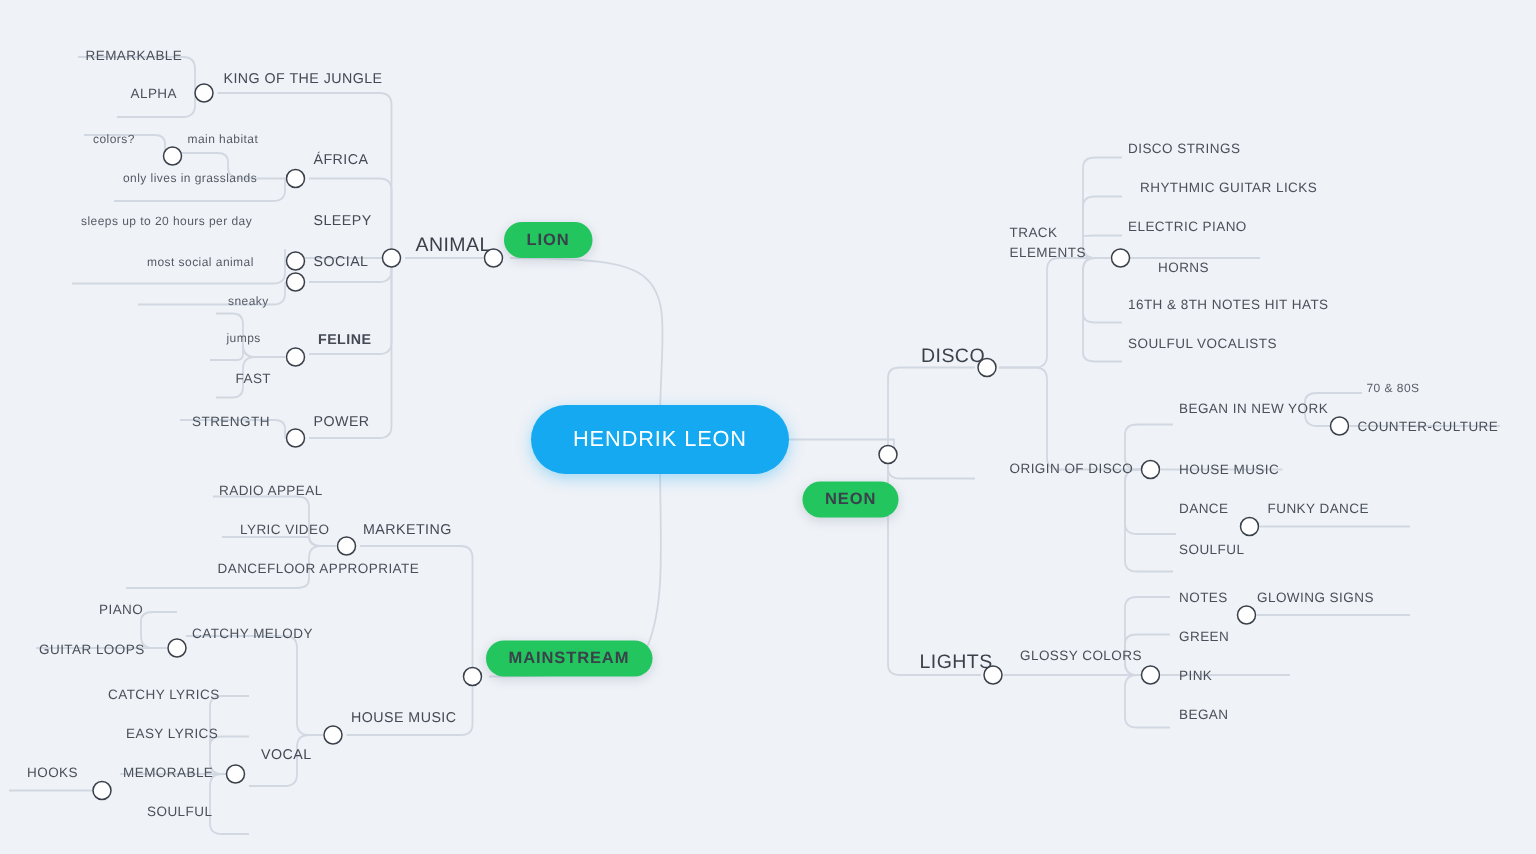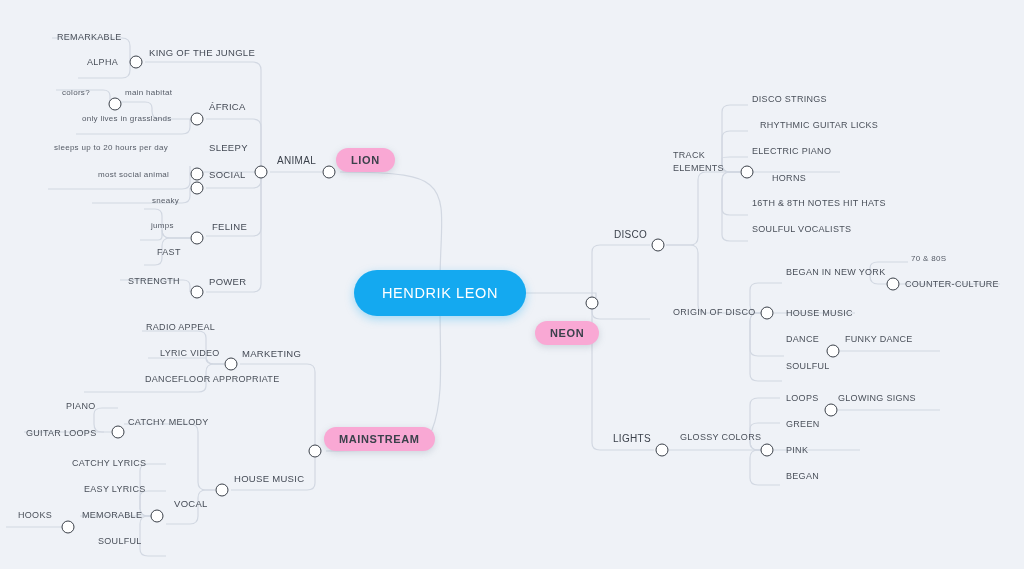--- a/index.html
+++ b/index.html
@@ -23,28 +23,28 @@
     box-sizing:border-box;
     cursor:pointer;
   }
   .label{
     position:absolute;
     white-space:nowrap;
     color:#3f4550;
     letter-spacing:.3px;
     cursor:default;
   }
-  .label.lvl1{font-size:10px;color:#3b414b;}
+  .label.lvl1{font-size:13px;color:#3b414b;}
   .label.lvl2{font-size:9.5px;color:#444a55;}
   .label.lvl3{font-size:9px;color:#4a505a;}
   .label.small{font-size:8px;color:#555b66;}
   .pill{
     position:absolute;
     transform:translate(0,-50%);
-    background:#f9a8d4;
+    background:#22c55e;
     border-radius:14px;
     padding:6px 15px;
     font-size:11px;
     font-weight:bold;
     color:#3b414b;
     letter-spacing:.6px;
     box-shadow:0 2px 7px rgba(120,132,150,.28);
     cursor:pointer;
   }
   .center-pill{
@@ -180,21 +180,21 @@
 
   <div class="node" style="left:197px;top:174px;"></div>
   <span class="label lvl2" style="left:209px;top:142px;">SLEEPY</span>
   <span class="label small" style="left:54px;top:143px;">sleeps up to 20 hours per day</span>
 
   <div class="node" style="left:197px;top:188px;"></div>
   <span class="label lvl2" style="left:209px;top:169px;">SOCIAL</span>
   <span class="label small" style="left:98px;top:170px;">most social animal</span>
 
   <div class="node" style="left:197px;top:238px;"></div>
-  <span class="label lvl2" style="left:212px;top:221px;">FELINE</span>
+  <span class="label lvl2" style="left:212px;top:221px;font-weight:bold;">FELINE</span>
   <span class="label small" style="left:152px;top:196px;">sneaky</span>
   <span class="label small" style="left:151px;top:221px;">jumps</span>
   <span class="label lvl3" style="left:157px;top:247px;">FAST</span>
 
   <div class="node" style="left:197px;top:292px;"></div>
   <span class="label lvl2" style="left:209px;top:276px;">POWER</span>
   <span class="label lvl3" style="left:128px;top:276px;">STRENGTH</span>
 
   <div class="node" style="left:592px;top:303px;"></div>
 
@@ -223,21 +223,21 @@
   <span class="label lvl3" style="left:786px;top:334px;">DANCE</span>
   <div class="node" style="left:833px;top:351px;"></div>
   <span class="label lvl3" style="left:845px;top:334px;">FUNKY DANCE</span>
   <span class="label lvl3" style="left:786px;top:361px;">SOULFUL</span>
 
   <div class="node" style="left:662px;top:450px;"></div>
   <span class="label lvl1" style="left:613px;top:433px;">LIGHTS</span>
   <div class="node" style="left:767px;top:450px;"></div>
   <span class="label lvl3" style="left:680px;top:432px;">GLOSSY COLORS</span>
 
-  <span class="label lvl3" style="left:786px;top:393px;">LOOPS</span>
+  <span class="label lvl3" style="left:786px;top:393px;">NOTES</span>
   <div class="node" style="left:831px;top:410px;"></div>
   <span class="label lvl3" style="left:838px;top:393px;">GLOWING SIGNS</span>
   <span class="label lvl3" style="left:786px;top:419px;">GREEN</span>
   <span class="label lvl3" style="left:786px;top:445px;">PINK</span>
   <span class="label lvl3" style="left:786px;top:471px;">BEGAN</span>
 
   <div class="node" style="left:315px;top:451px;"></div>
 
   <div class="node" style="left:231px;top:364px;"></div>
   <span class="label lvl2" style="left:242px;top:348px;">MARKETING</span>

